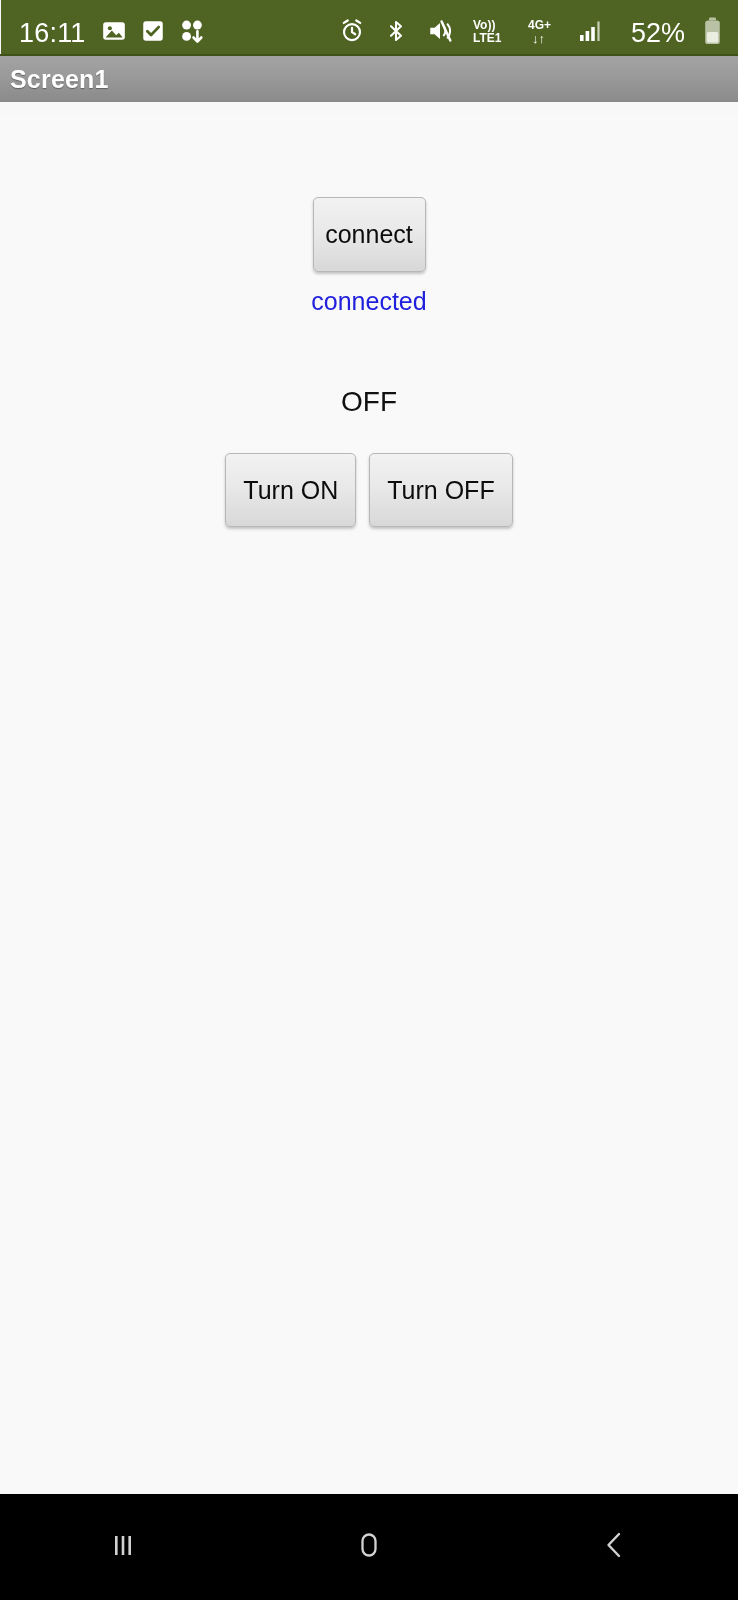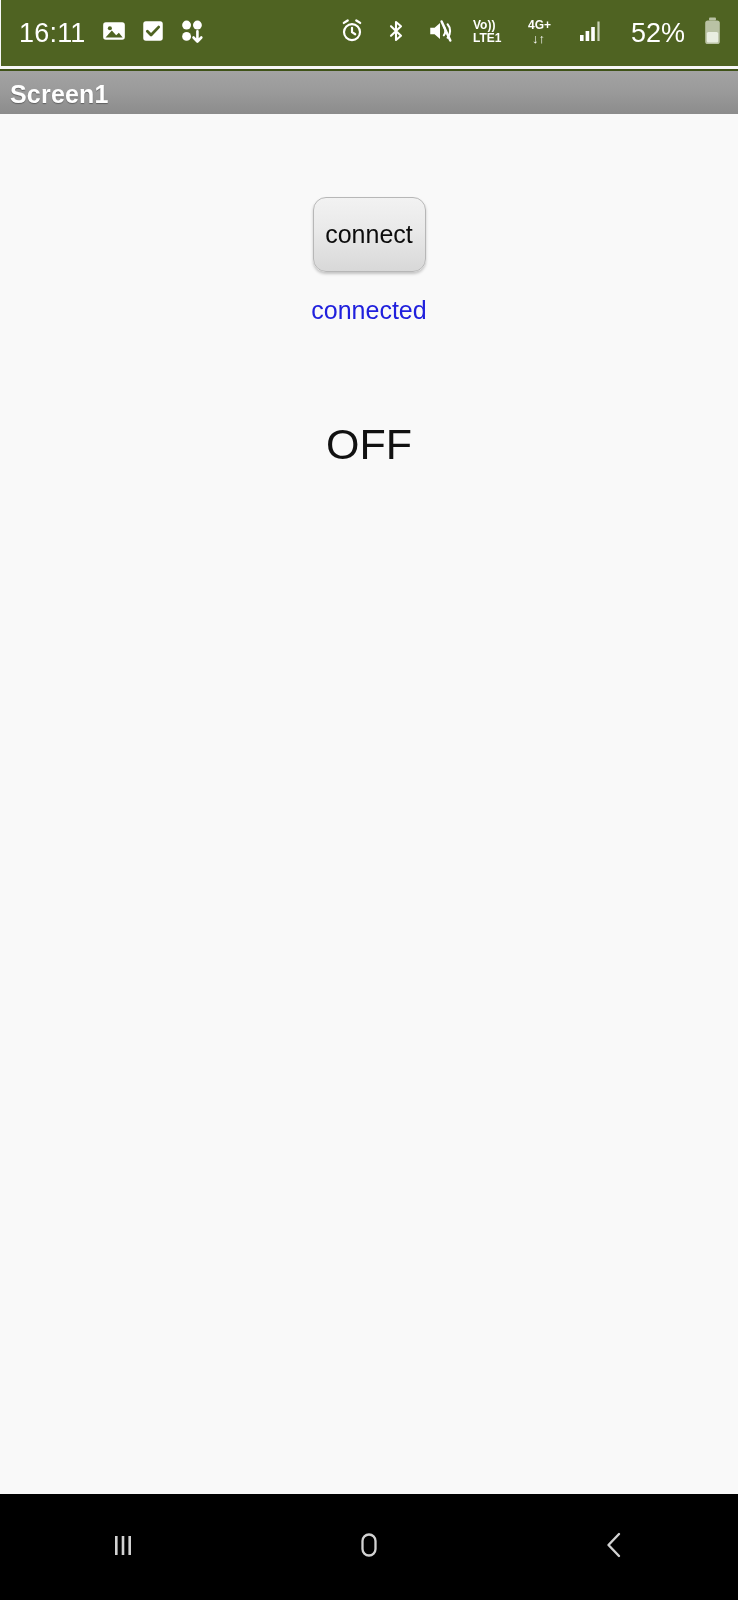--- a/index.html
+++ b/index.html
@@ -56,21 +56,21 @@
     font-weight: 400;
     color: #fff;
     line-height: 1;
     margin-left: 8px;
   }
   .sicon { display: block; }
 
   
   .title-bar {
     position: absolute;
-    top: 69px; left: 0;
+    top: 54px; left: 0;
     width: 738px;
     height: 48px;
     background: linear-gradient(to bottom, #a3a3a3 0%, #9a9a9a 45%, #8a8a8a 100%);
     border-top: 2px solid #3f5218;
     box-sizing: border-box;
     display: flex;
     align-items: center;
   }
   .title-text {
     color: #ffffff;
@@ -89,49 +89,49 @@
     height: 1380px;
     background: #f9f9f9;
     display: flex;
     flex-direction: column;
     align-items: center;
   }
 
   .btn {
     background: linear-gradient(to bottom, #f2f2f2 0%, #e9e9e9 45%, #d8d8d8 100%);
     border: 1px solid #b7b7b7;
-    border-radius: 13px;
+    border-radius: 5px;
     box-shadow: 0 2px 3px rgba(0,0,0,0.22);
     color: #0c0c0c;
     font-family: "Liberation Sans", sans-serif;
     display: flex;
     align-items: center;
     justify-content: center;
     box-sizing: border-box;
     cursor: pointer;
     padding: 0;
   }
 
   .connect-btn {
     width: 113px;
     height: 75px;
     margin-top: 83px;
     font-size: 25px;
   }
 
   .status-label {
-    margin-top: 26px;
+    margin-top: 17px;
     color: #2020dd;
     font-size: 25px;
     line-height: 1;
   }
 
   .state-text {
-    margin-top: 100px;
-    font-size: 43px;
+    margin-top: 74px;
+    font-size: 28px;
     color: #111111;
     line-height: 1;
   }
 
   .toggle-row {
     margin-top: 37px;
     display: flex;
     gap: 13px;
   }
   .toggle-btn {
@@ -254,20 +254,24 @@
   </div>
 
   <div class="title-bar">
     <span class="title-text">Screen1</span>
   </div>
 
   <div class="content">
     <button class="btn connect-btn">connect</button>
     <span class="status-label">connected</span>
     <span class="state-text">OFF</span>
+    <div class="toggle-row">
+      <button class="btn toggle-btn">Turn ON</button>
+      <button class="btn toggle-btn">Turn OFF</button>
+    </div>
   </div>
 
   <div class="nav-bar">
     <div class="nav-btn">
       <span>
         <svg width="40" height="40" viewBox="0 0 40 40">
           <rect x="12" y="11" width="2.6" height="19" fill="#d2d2d2"></rect>
           <rect x="18.7" y="11" width="2.6" height="19" fill="#d2d2d2"></rect>
           <rect x="25.4" y="11" width="2.6" height="19" fill="#d2d2d2"></rect>
         </svg>

